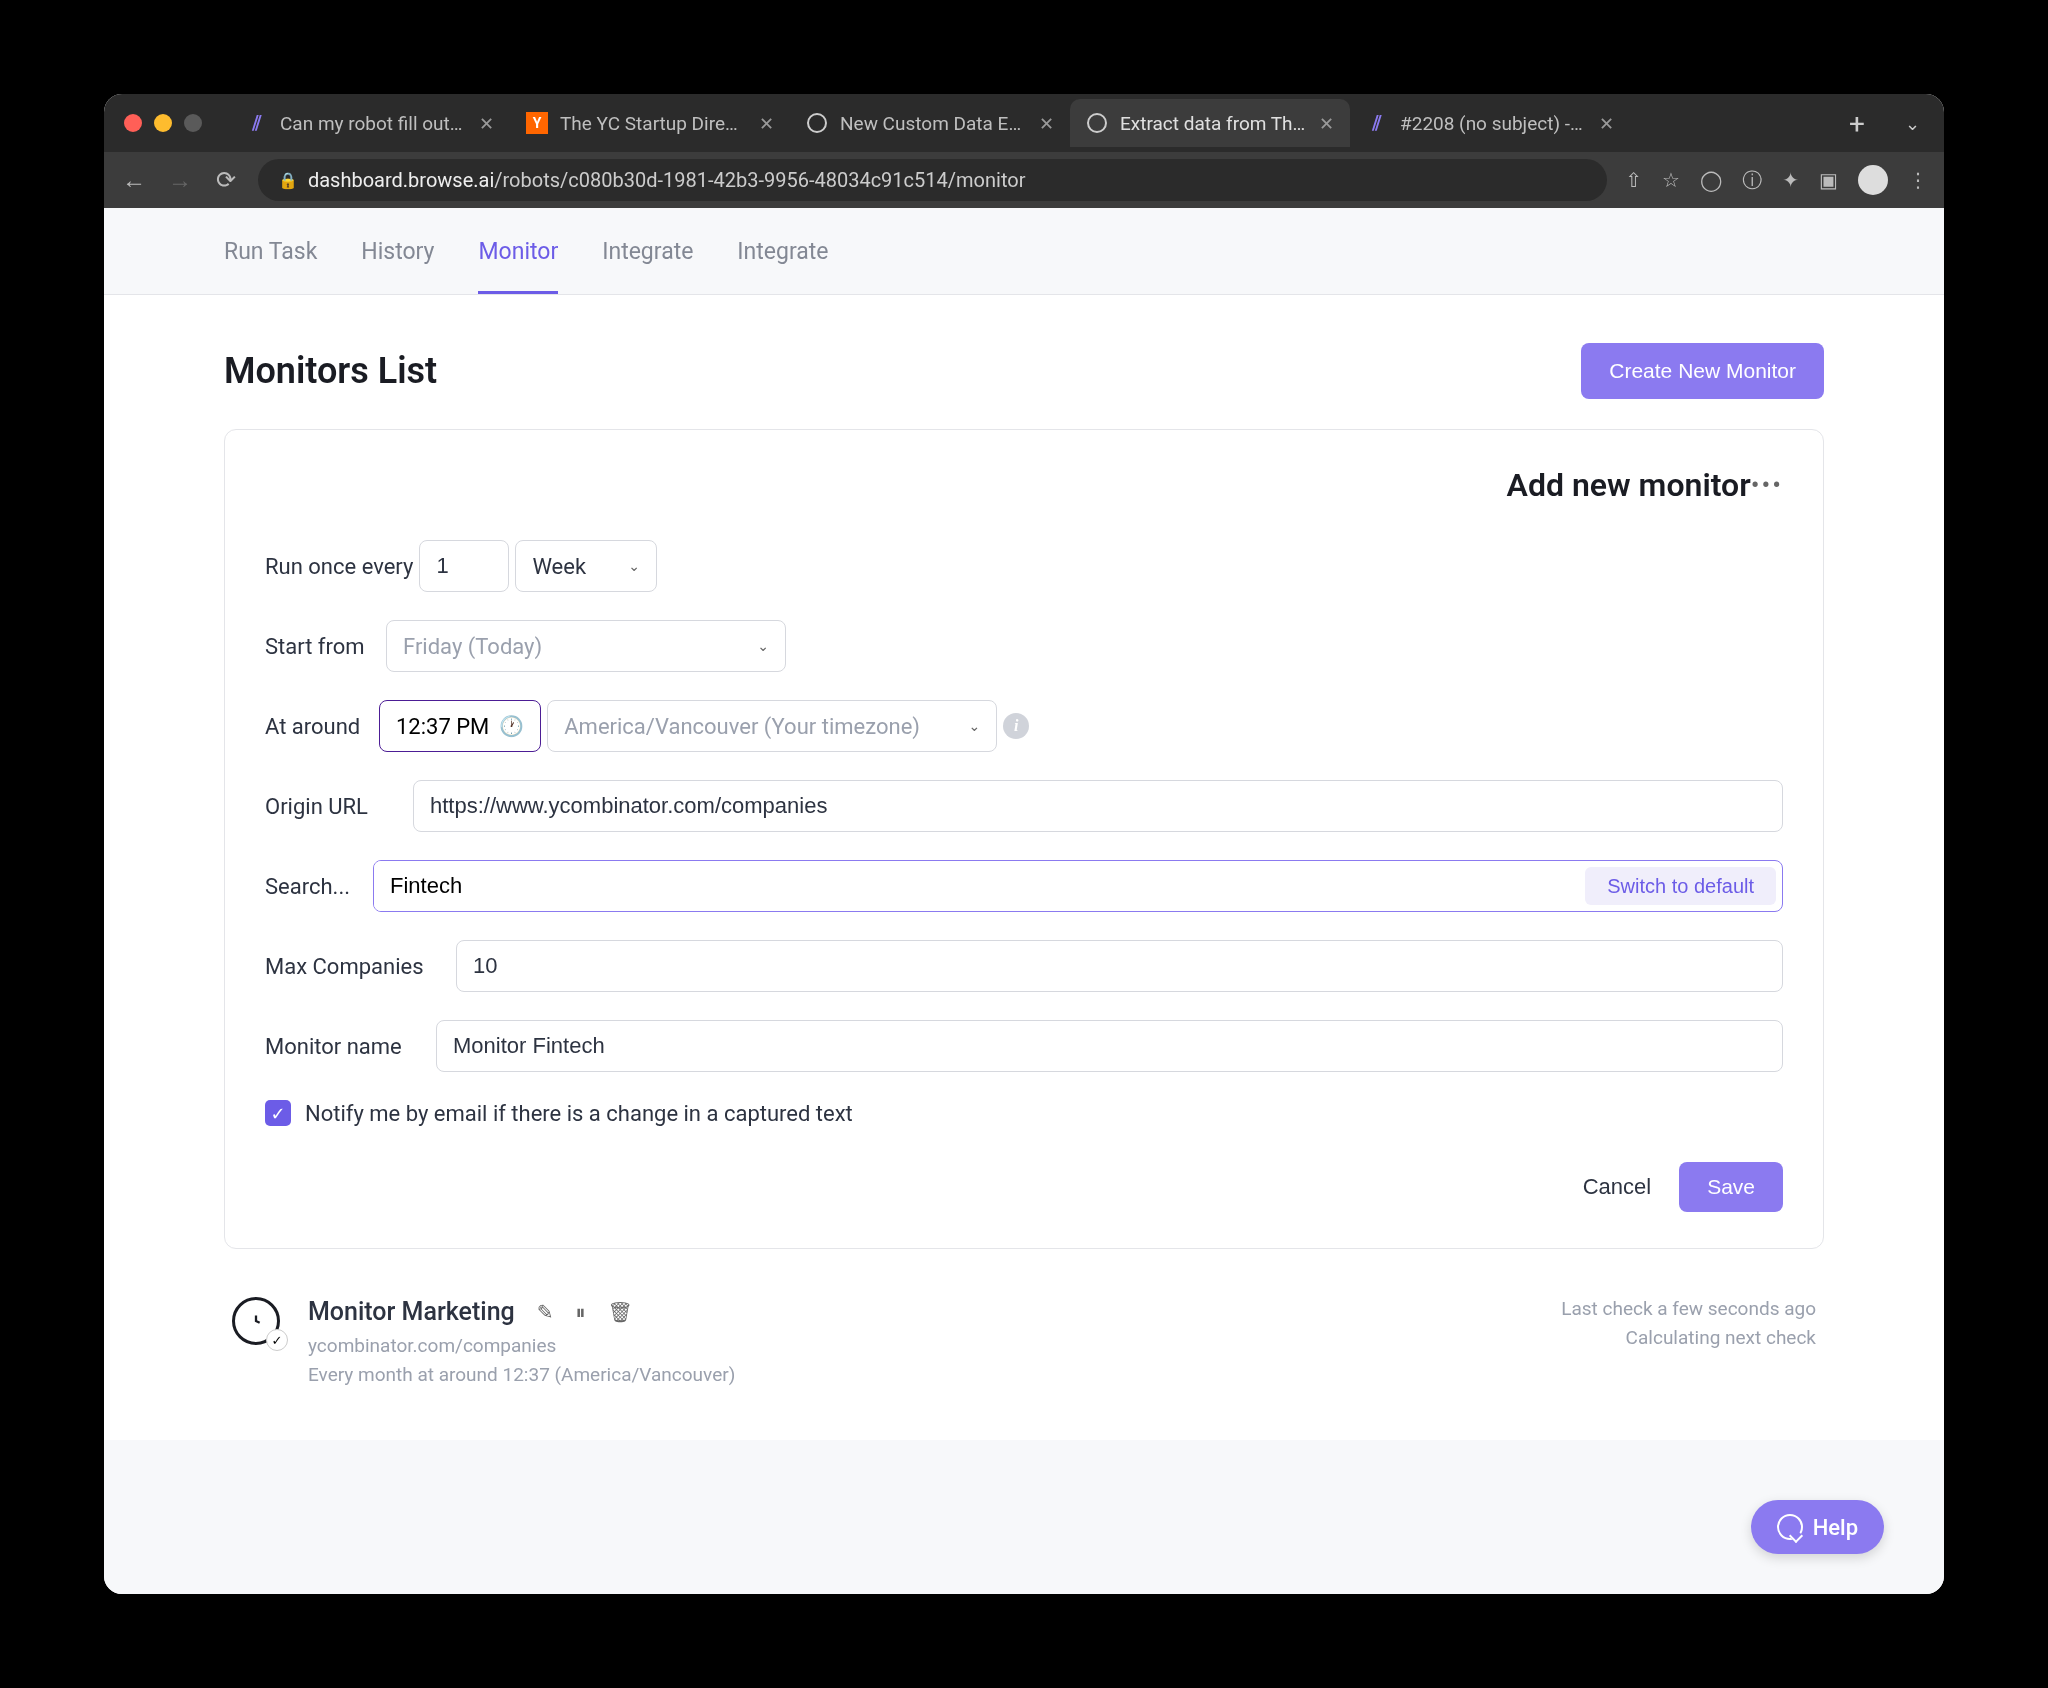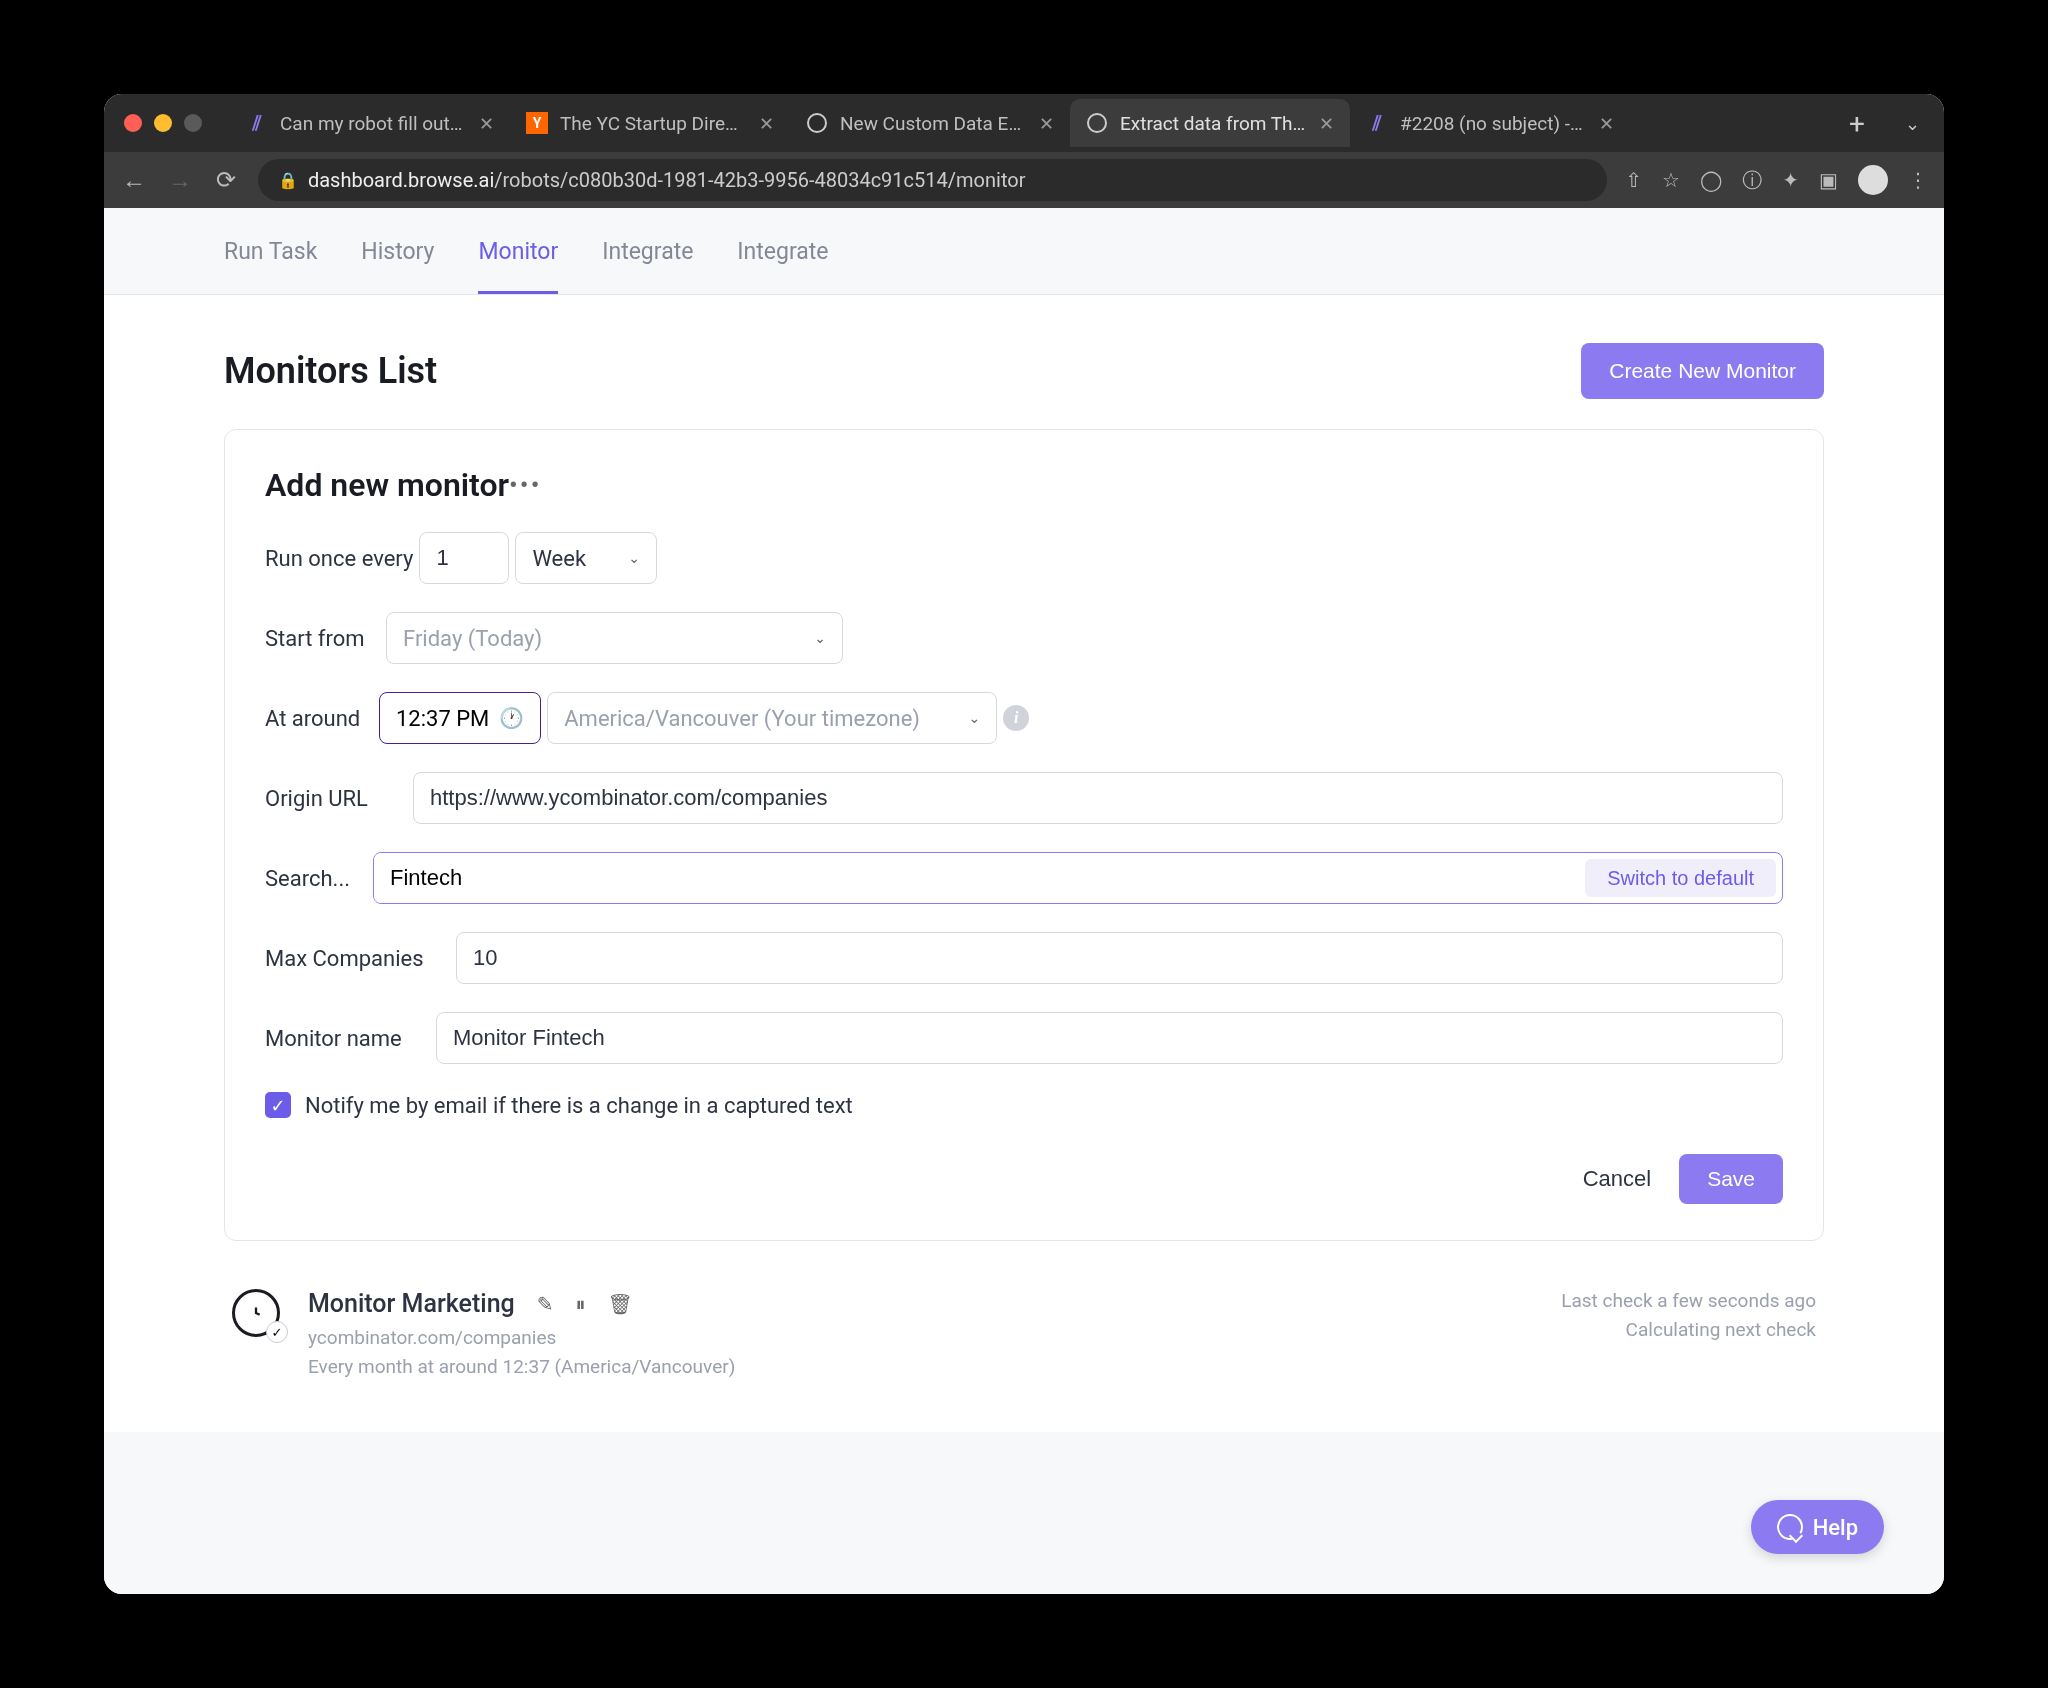--- a/index.html
+++ b/index.html
@@ -36,21 +36,21 @@
     .navtab { padding: 30px 0 26px; color: #838894; font-size: 23px; cursor: pointer; border-bottom: 3px solid transparent; }
     .navtab.active { color: #6c5ce7; border-bottom-color: #6c5ce7; }
 
     .page { padding: 48px 120px; background: #fff; }
     .page-header { display: flex; justify-content: space-between; align-items: center; margin-bottom: 30px; }
     .page-title { font-size: 36px; font-weight: 600; color: #1a1c23; }
     .btn-primary { background: #8b7af0; color: #fff; border: none; border-radius: 8px; padding: 16px 28px; font-size: 21px; font-weight: 500; cursor: pointer; }
     .btn-primary.small { padding: 13px 28px; }
 
     .card { border: 1px solid #e4e5e9; border-radius: 12px; padding: 36px 40px; margin-bottom: 48px; }
-    .card-header { display: flex; justify-content: flex-start; align-items: center; margin-bottom: 28px; }
+    .card-header { display: flex; justify-content: flex-end; align-items: center; margin-bottom: 36px; }
     .card-title { font-size: 32px; font-weight: 600; color: #1a1c23; }
     .more { font-size: 26px; color: #666; letter-spacing: 2px; cursor: pointer; }
 
     .form-row { display: flex; align-items: center; gap: 6px; margin-bottom: 28px; }
     .label { color: #2d3341; font-size: 22px; min-width: auto; }
     .label.w2 { width: 115px; }
     .label.w3 { width: 108px; }
     .label.w4 { width: 142px; }
     .label.w5 { width: 102px; }
     .label.w6 { width: 185px; }
@@ -192,21 +192,21 @@
           <span class="label">Run once every</span>
           <input class="input small" value="1" style="">
           <div class="select">
             <span>Week</span>
             <span class="caret">⌄</span>
           </div>
         </div>
 
         <div class="form-row">
           <span class="label w2">Start from</span>
-          <div class="select placeholder" style="width:457px">
+          <div class="select placeholder" style="width:400px">
             <span>Friday (Today)</span>
             <span class="caret">⌄</span>
           </div>
         </div>
 
         <div class="form-row">
           <span class="label w3">At around</span>
           <div class="time-input">
             <span>12:37 PM</span>
             <span class="clock-icon">🕐</span>

